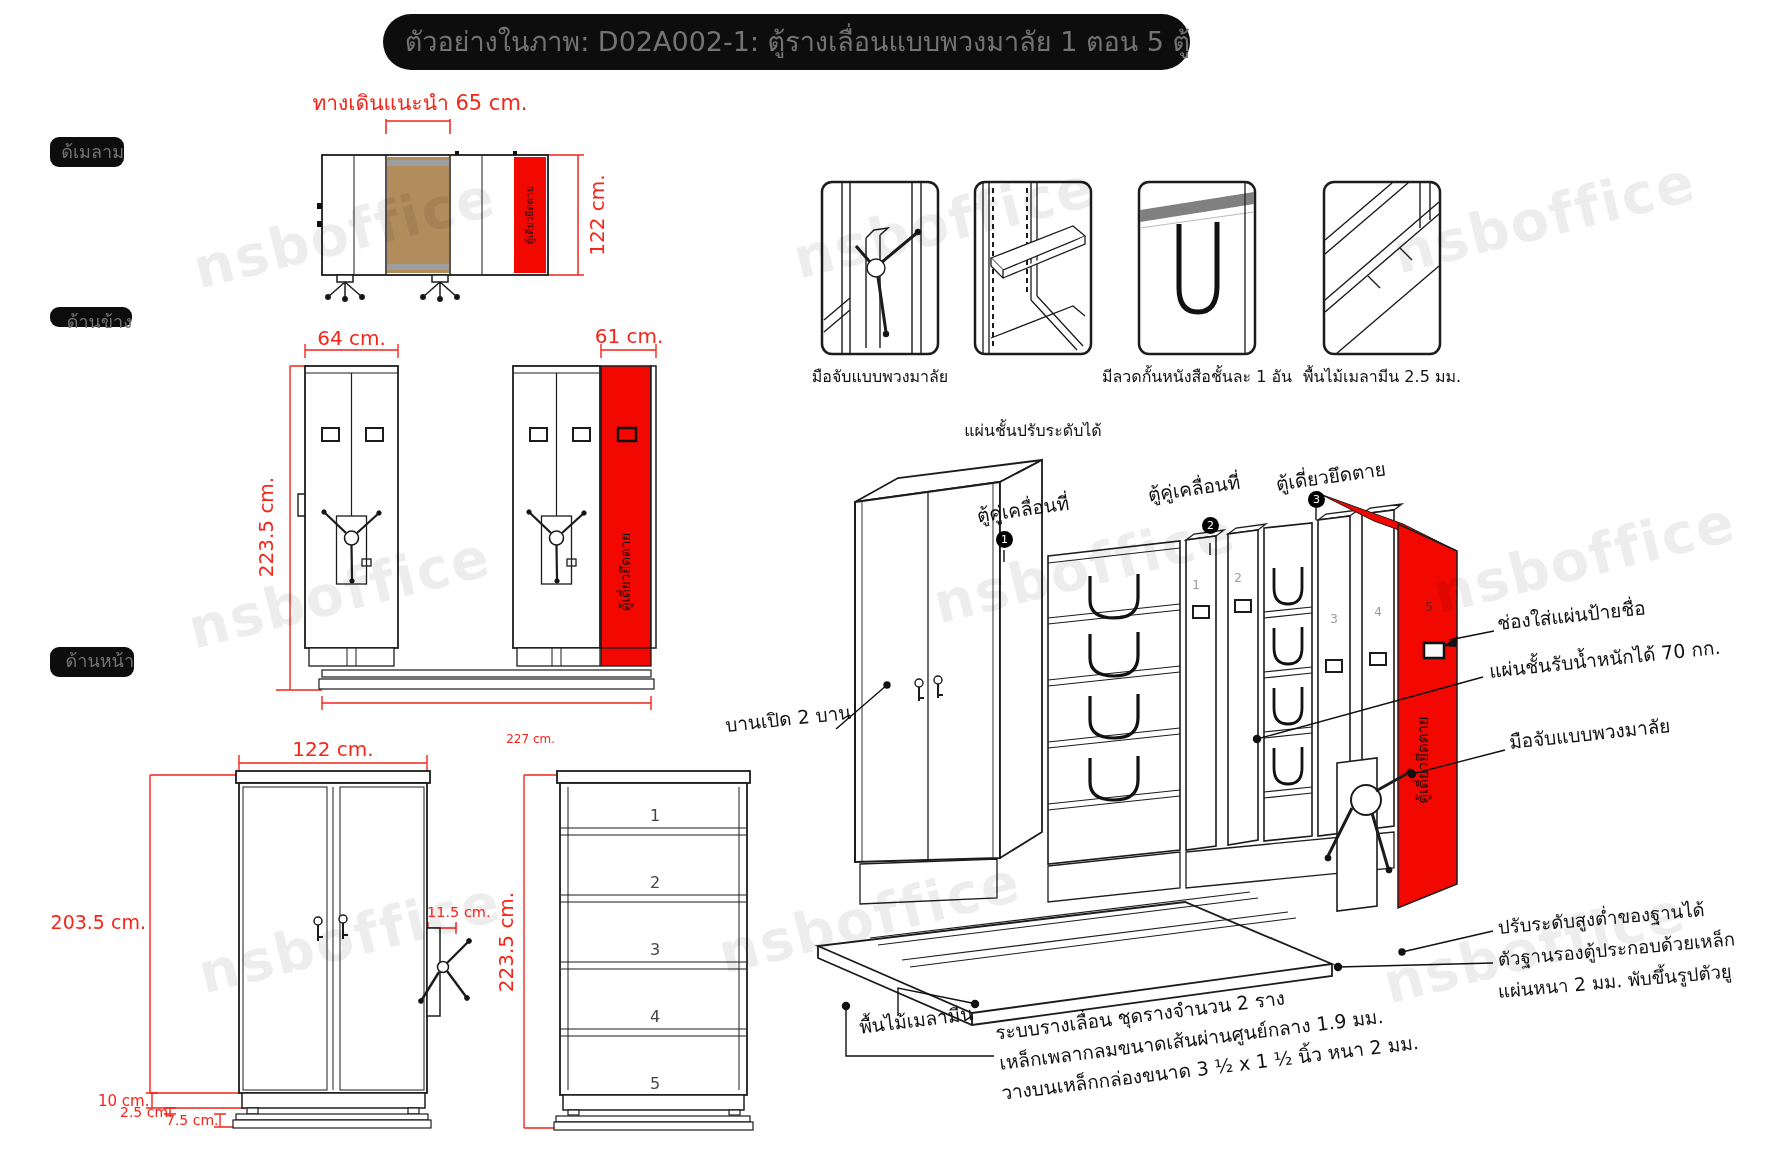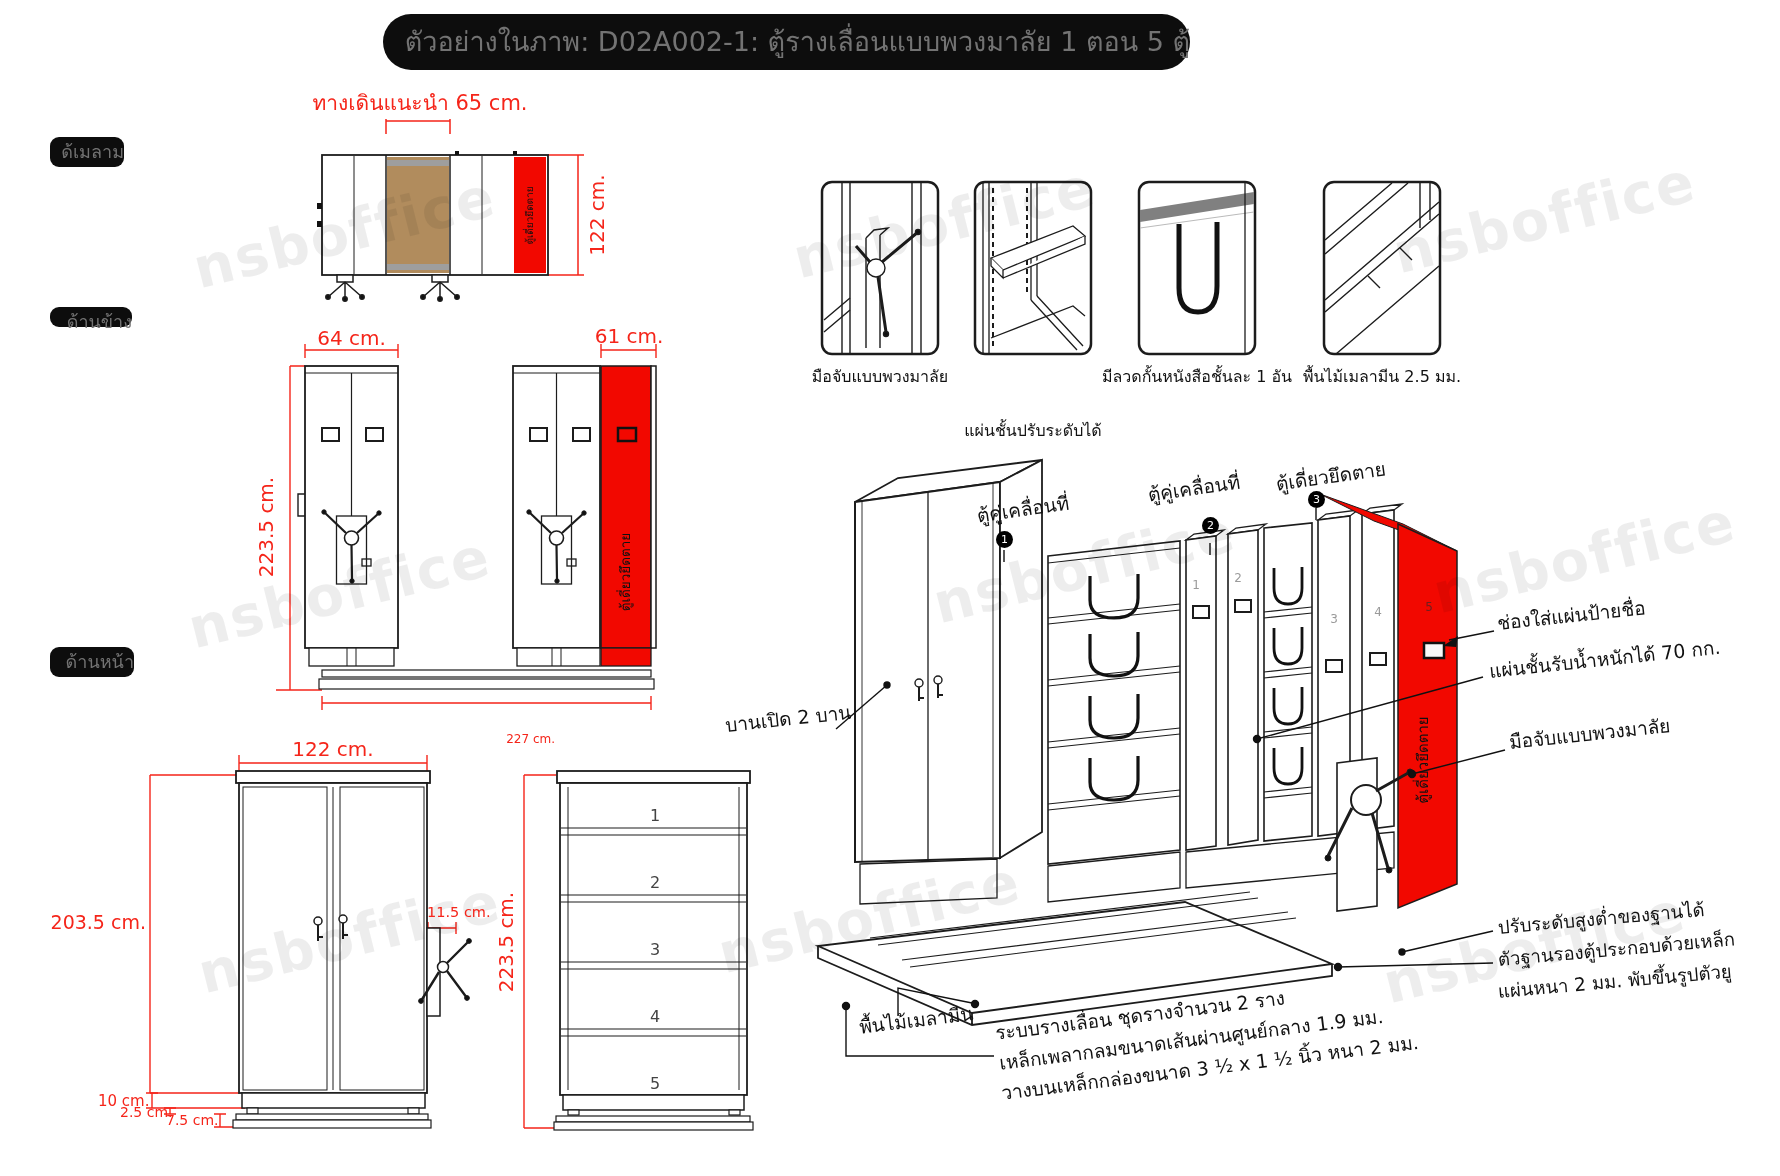--- a/index.html
+++ b/index.html
@@ -293,21 +293,21 @@
   <div class="wm" style="left:930px;top:535px;">nsboffice</div>
   <div class="wm" style="left:1430px;top:525px;">nsboffice</div>
   <div class="wm" style="left:195px;top:905px;">nsboffice</div>
   <div class="wm" style="left:715px;top:885px;">nsboffice</div>
   <div class="wm" style="left:1380px;top:915px;">nsboffice</div>
 
   <div class="t pill" style="left:383px;top:14px;width:807px;height:56px;line-height:56px;font-size:27px;border-radius:28px;">ตัวอย่างในภาพ: D02A002-1: ตู้รางเลื่อนแบบพวงมาลัย 1 ตอน 5 ตู้</div>
 
   <div class="t pill" style="left:50px;top:137px;width:74px;height:30px;line-height:30px;font-size:18px;">ด้เมลาม</div>
   <div class="t pill" style="left:50px;top:307px;width:82px;height:20px;line-height:30px;font-size:18px;">ด้านข้าง</div>
-  <div class="t pill" style="left:50px;top:647px;width:84px;height:30px;line-height:30px;font-size:18px;">ด้านหน้า</div>
+  <div class="t pill" style="left:50px;top:647px;width:84px;height:30px;line-height:30px;font-size:18px;font-family:Liberation Mono, monospace;">ด้านหน้า</div>
 
   <div class="t red" style="left:298px;top:90px;width:244px;text-align:center;font-size:21px;">ทางเดินแนะนำ 65 cm.</div>
   <div class="t red vtext" style="left:537px;top:203px;width:120px;height:24px;font-size:20px;">122 cm.</div>
   <div class="t red" style="left:303px;top:326px;width:97px;text-align:center;font-size:20px;">64 cm.</div>
   <div class="t red" style="left:584px;top:324px;width:90px;text-align:center;font-size:20px;">61 cm.</div>
   <div class="t red vtext" style="left:206px;top:515px;width:120px;height:24px;font-size:20px;">223.5 cm.</div>
   <div class="t red" style="left:419px;top:732px;width:136px;text-align:right;font-size:12px;">227 cm.</div>
   <div class="t red" style="left:270px;top:737px;width:126px;text-align:center;font-size:20px;">122 cm.</div>
   <div class="t red" style="left:50px;top:911px;width:96px;text-align:right;font-size:19px;">203.5 cm.</div>
   <div class="t red" style="left:427px;top:903px;width:62px;font-size:14.5px;">11.5 cm.</div>

